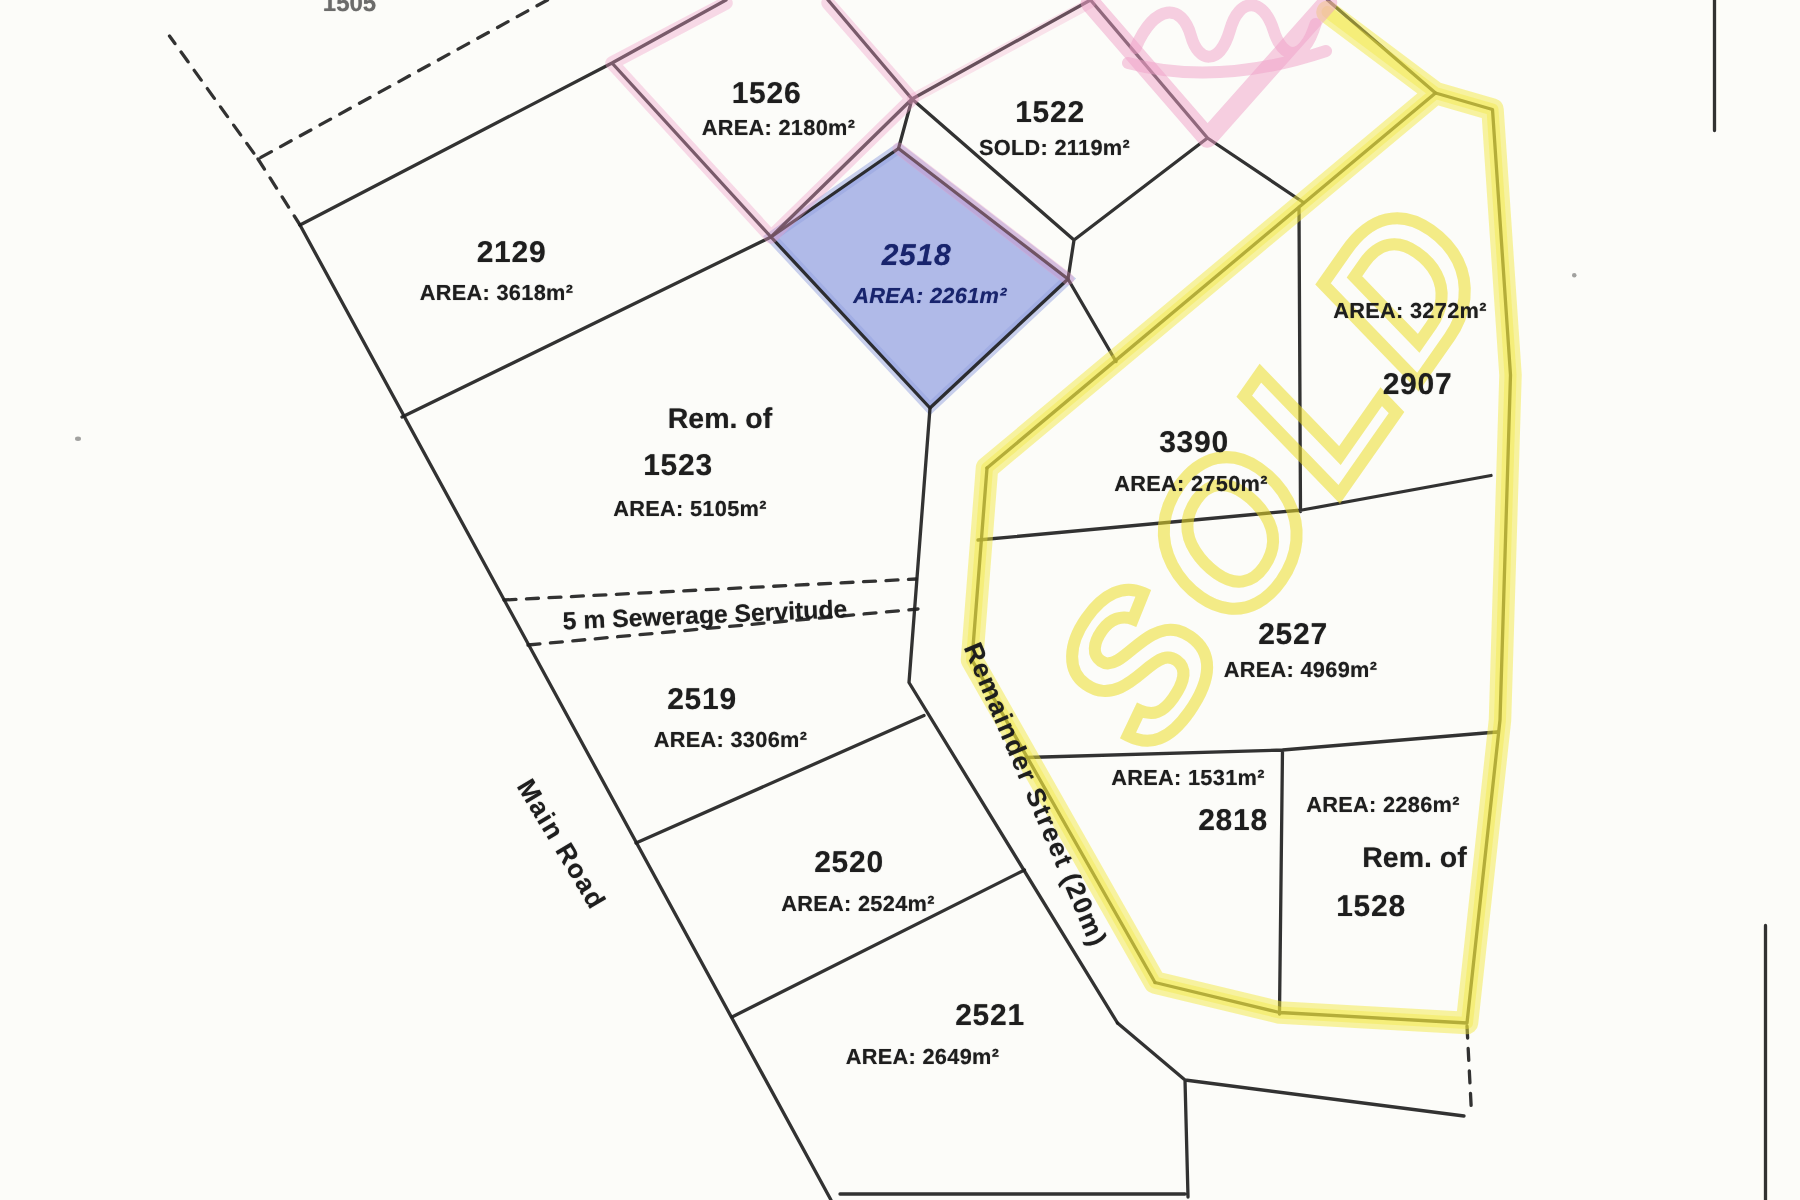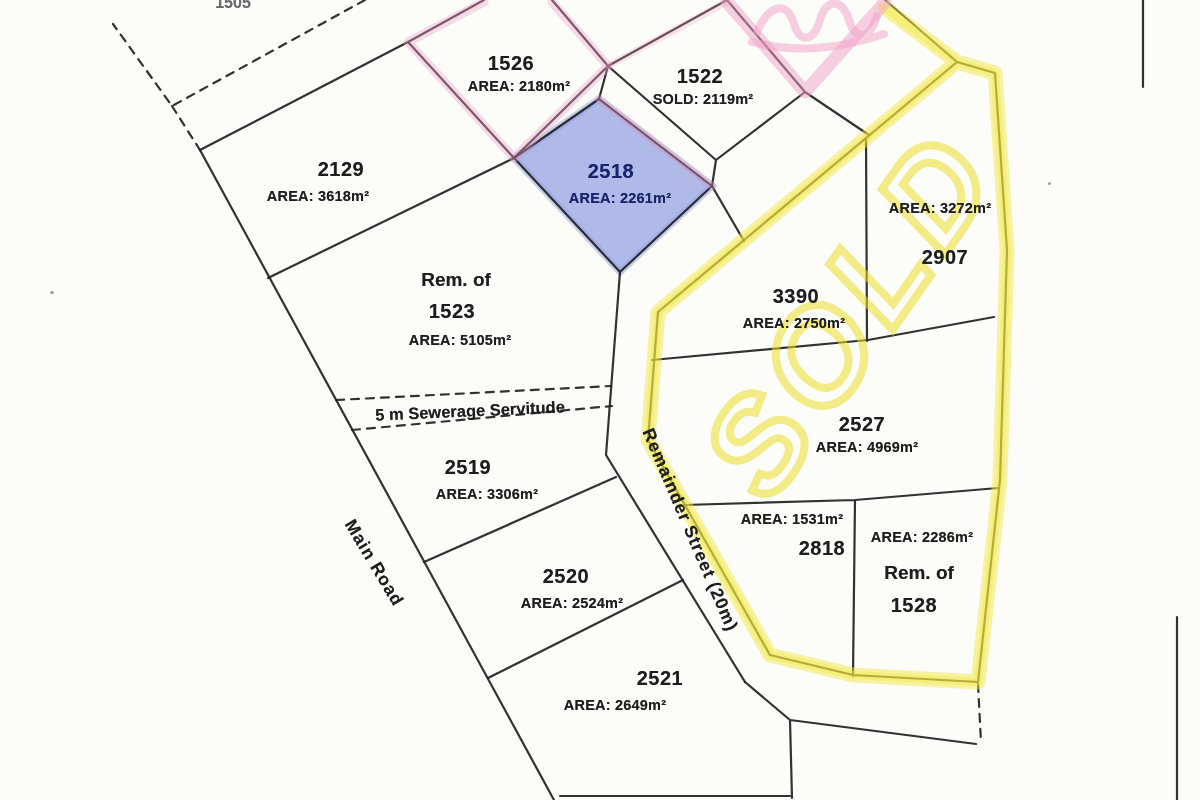--- a/index.html
+++ b/index.html
@@ -16,22 +16,22 @@
   .hl-y2{stroke:var(--hy);stroke-width:8;fill:none;opacity:.38;stroke-linejoin:round;stroke-linecap:round;}
   .hl-p{stroke:var(--hp);fill:none;stroke-linejoin:round;stroke-linecap:round;}
   .blue-fill{fill:var(--bluefill);opacity:.92;}
   .blue-glow{stroke:#93a1e0;stroke-width:7;fill:none;opacity:.5;}
   .sold-text{font-family:"Liberation Sans",sans-serif;font-weight:bold;font-style:italic;
              fill:none;stroke:rgba(235,221,40,.55);stroke-width:8;letter-spacing:12px;}
   .lbl{position:absolute;transform:translate(-50%,-50%);font-weight:bold;color:var(--ink);
        white-space:nowrap;text-shadow:0 0 .6px rgba(20,20,20,.55);}
   .num{font-size:20px;letter-spacing:.5px;}
   .area{font-size:14.5px;letter-spacing:.2px;}
-  .rem{font-size:19px;}
-  .blue{color:var(--bluetext);text-shadow:0 0 .6px rgba(15,25,90,.6);}
+  .rem{font-size:19px;margin-left:24px;}
+  .blue{color:var(--bluetext);text-shadow:0 0 .6px rgba(15,25,90,.6);font-style:italic;}
   .road{font-size:17.5px;letter-spacing:1px;}
   .serv{font-size:16.5px;}
   .ghost{color:#474747;opacity:.8;font-size:16px;}
   .speck{position:absolute;background:#555;border-radius:50%;opacity:.55;}
 </style>
 </head>
 <body>
 
 <div id="stage">
 
@@ -76,21 +76,21 @@
   <div class="lbl num" style="left:511px;top:63px">1526</div>
   <div class="lbl area" style="left:519px;top:86px">AREA: 2180m²</div>
 
   <div class="lbl num" style="left:700px;top:76px">1522</div>
   <div class="lbl area" style="left:703px;top:99px">SOLD: 2119m²</div>
 
   <div class="lbl num blue" style="left:611px;top:171px">2518</div>
   <div class="lbl area blue" style="left:620px;top:198px">AREA: 2261m²</div>
 
   <div class="lbl num" style="left:341px;top:169px">2129</div>
-  <div class="lbl area" style="left:318px;top:196px">AREA: 3618m²</div>
+  <div class="lbl area" style="left:331px;top:196px">AREA: 3618m²</div>
 
   <div class="lbl rem" style="left:456px;top:280px">Rem. of</div>
   <div class="lbl num" style="left:452px;top:311px">1523</div>
   <div class="lbl area" style="left:460px;top:340px">AREA: 5105m²</div>
 
   <div class="lbl num" style="left:796px;top:296px">3390</div>
   <div class="lbl area" style="left:794px;top:323px">AREA: 2750m²</div>
 
   <div class="lbl area" style="left:940px;top:208px">AREA: 3272m²</div>
   <div class="lbl num" style="left:945px;top:257px">2907</div>

